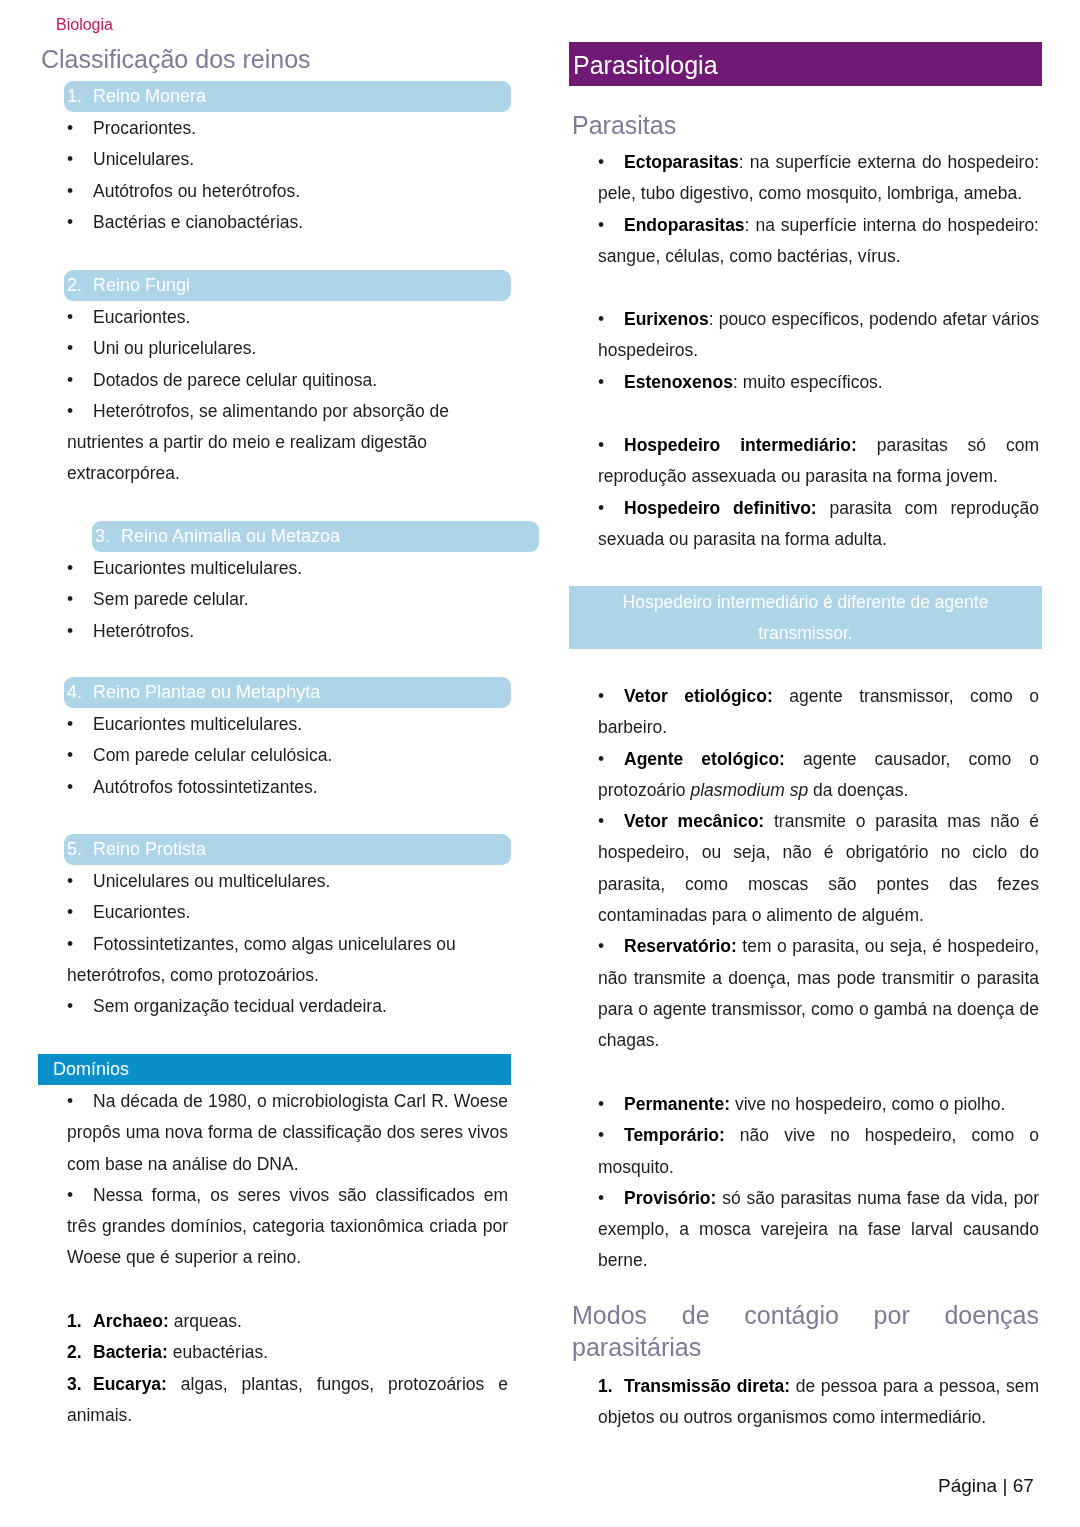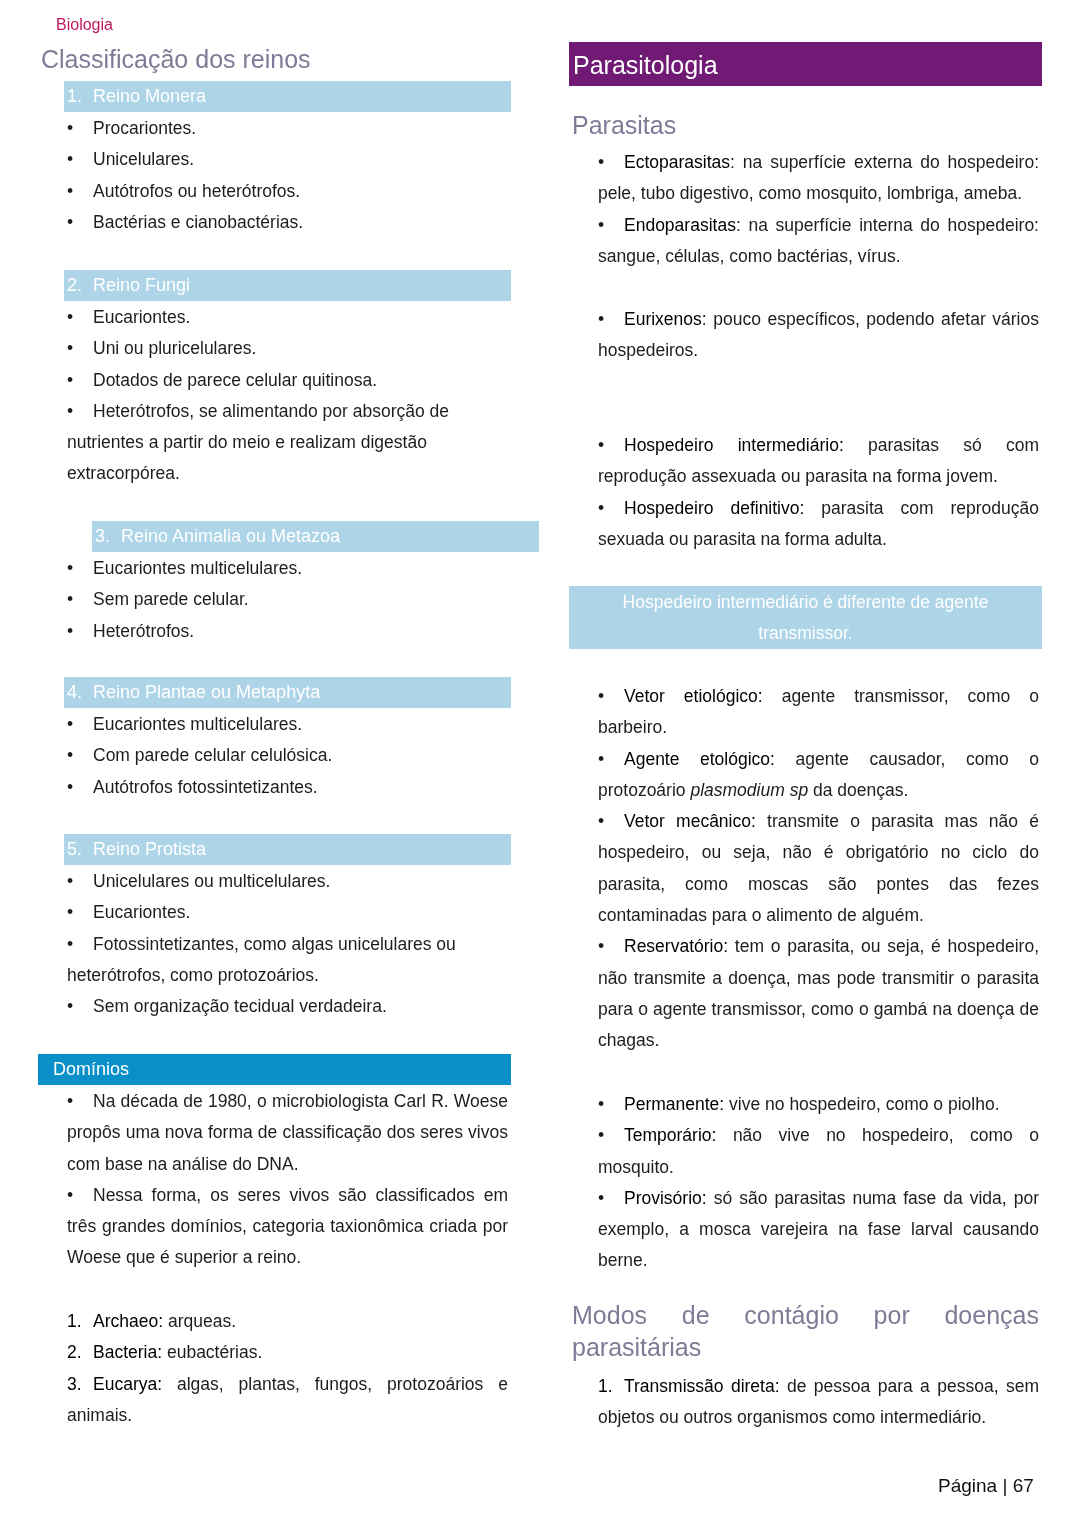--- a/index.html
+++ b/index.html
@@ -6,33 +6,33 @@
   body {
     width: 1080px; height: 1527px; position: relative; overflow: hidden;
     font-family: "Liberation Sans", "DejaVu Sans", sans-serif;
     color: #1a1a1a;
   }
   .abs { position: absolute; }
   .page-header { left: 56px; top: 16px; font-size: 16px; color: #be185d; }
   .h1 { font-size: 25px; color: #7f7a96; line-height: 32px; }
   .band {
     background: #aed4e8; color: #ffffff; font-size: 18px;
-    height: 31px; line-height: 31px; padding-left: 3px; box-sizing: border-box;
+    height: 31px; line-height: 31px; padding-left: 3px; box-sizing: border-box; border-radius: 9px;
   }
   .band .num { display: inline-block; width: 26px; }
   .band-dark {
     background: #0a90c8; color: #ffffff; font-size: 18px;
     height: 31px; line-height: 31px; padding-left: 15px; box-sizing: border-box;
   }
   .txt { font-size: 17.5px; line-height: 31.3px; color: #1d1d1d; }
   .bul { display: flex; }
   .bul .dot { width: 26px; flex: none; }
   .just { text-align: justify; text-align-last: left; }
   .wrapbul .dot { display: inline-block; width: 26px; }
-  b { font-weight: normal; color: #000; }
+  b { font-weight: bold; color: #000; }
   i { font-style: italic; }
   .callout {
     background: #aed4e8; color: #fff; font-size: 17.5px; line-height: 31px;
     text-align: center; padding: 1px 30px; box-sizing: border-box;
   }
   .footer { font-size: 19px; color: #111; }
 </style>
 </head>
 <body>
 
@@ -151,20 +151,21 @@
 
 <div class="abs h1" style="left:572px; top:109px;">Parasitas</div>
 
 <div class="abs txt just" style="left:598px; top:147px; width:441px;">
   <div class="wrapbul just"><span class="dot">•</span><b>Ectoparasitas</b><span>: na superfície externa do hospedeiro: pele, tubo digestivo, como mosquito, lombriga, ameba.</span></div>
   <div class="wrapbul just"><span class="dot">•</span><b>Endoparasitas</b><span>: na superfície interna do hospedeiro: sangue, células, como bactérias, vírus.</span></div>
 </div>
 
 <div class="abs txt just" style="left:598px; top:304px; width:441px;">
   <div class="wrapbul just"><span class="dot">•</span><b>Eurixenos</b><span>: pouco específicos, podendo afetar vários hospedeiros.</span></div>
+  <div class="wrapbul just"><span class="dot">•</span><b>Estenoxenos</b><span>: muito específicos.</span></div>
 </div>
 
 <div class="abs txt just" style="left:598px; top:430px; width:441px;">
   <div class="wrapbul just"><span class="dot">•</span><b>Hospedeiro intermediário:</b><span> parasitas só com reprodução assexuada ou parasita na forma jovem.</span></div>
   <div class="wrapbul just"><span class="dot">•</span><b>Hospedeiro definitivo:</b><span> parasita com reprodução sexuada ou parasita na forma adulta.</span></div>
 </div>
 
 <div class="abs callout" style="left:569px; top:586px; width:473px; height:63px;">Hospedeiro intermediário é diferente de agente transmissor.</div>
 
 <div class="abs txt just" style="left:598px; top:681px; width:441px;">

